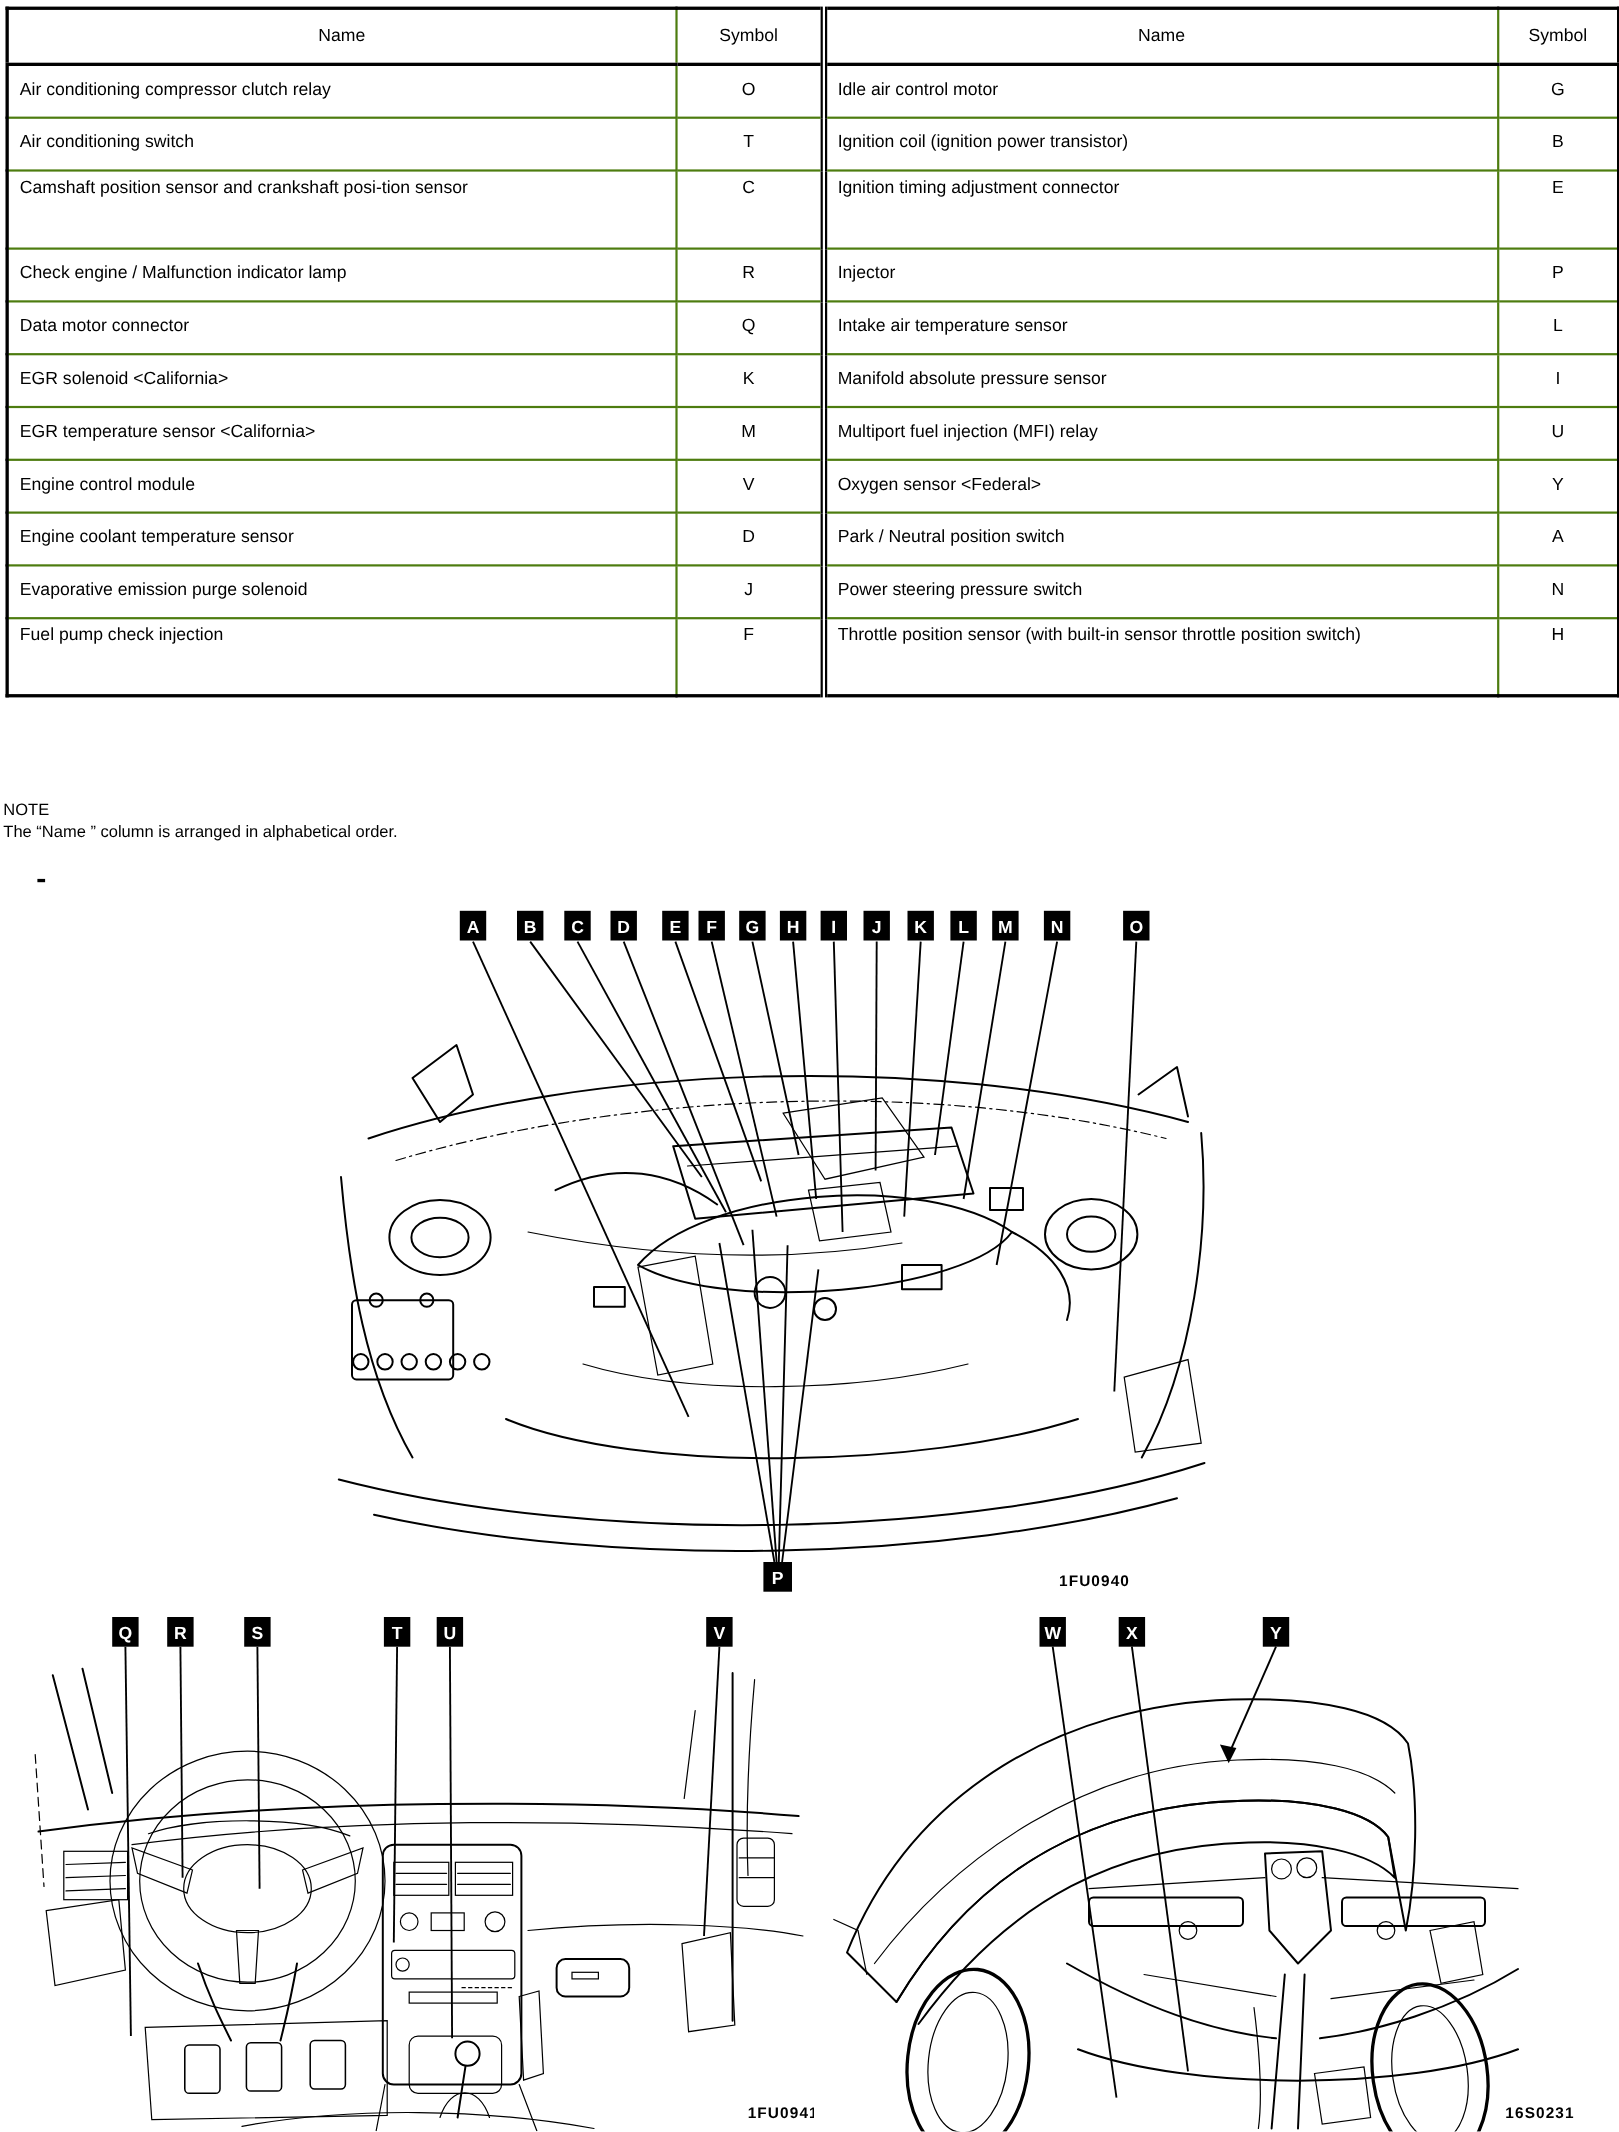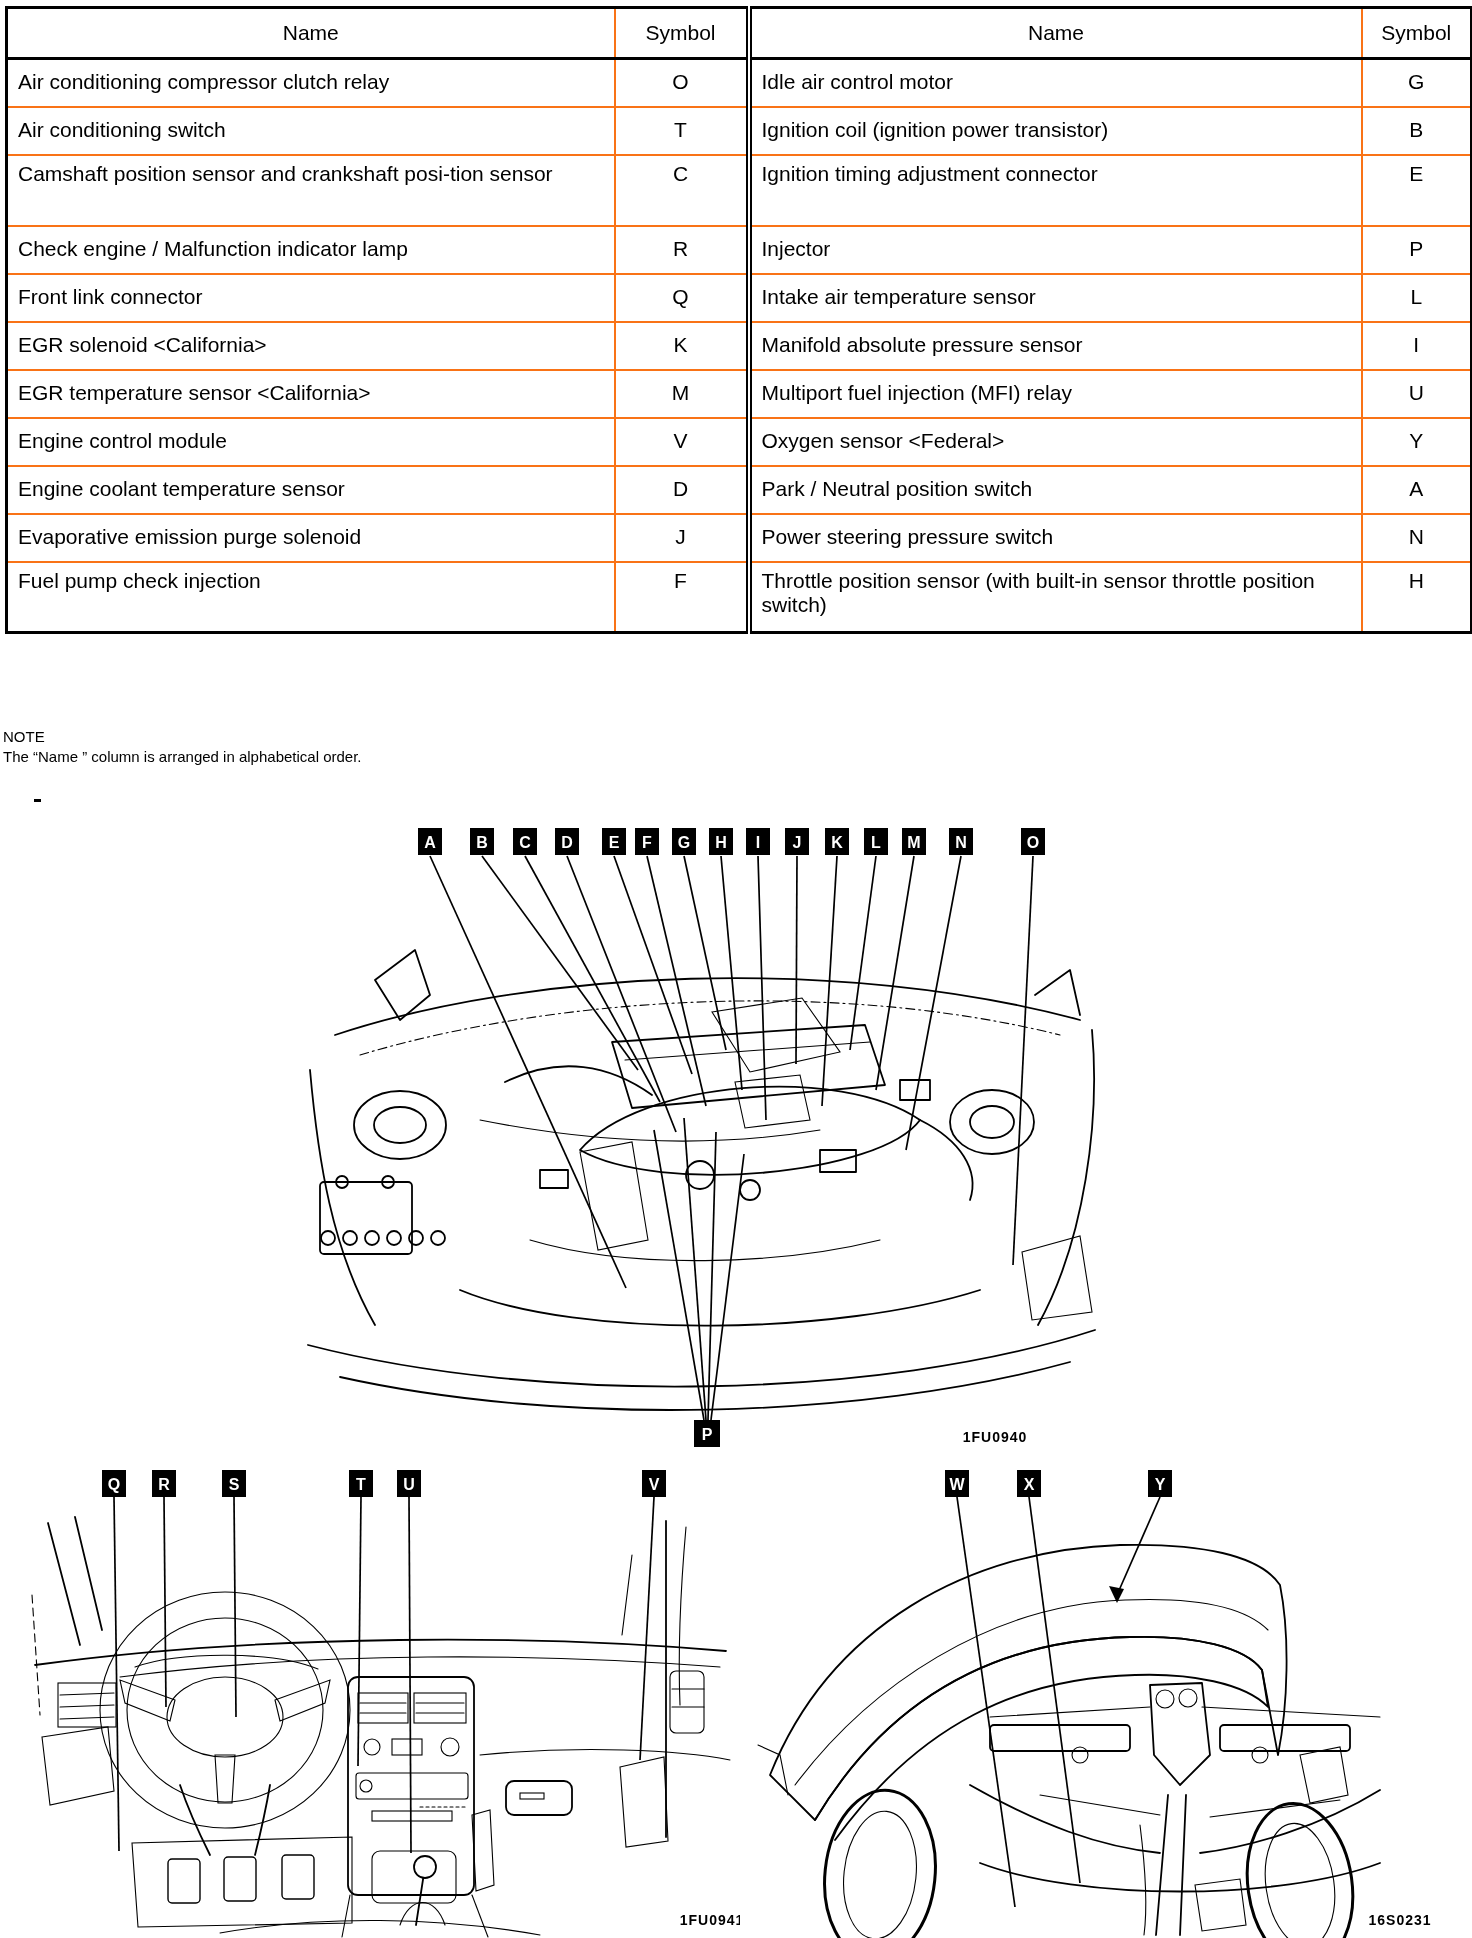--- a/index.html
+++ b/index.html
@@ -1,21 +1,21 @@
 <!DOCTYPE html>
 <html><head>
 <meta charset="utf-8">
 <style>
   html,body{margin:0;padding:0;background:#fff;}
   #page{position:relative;width:1472px;height:1938px;background:#ffffff;overflow:hidden;
         font-family:"Liberation Sans",sans-serif;color:#000;}
   
   table.loc{position:absolute;left:5px;top:6px;width:1465px;border-collapse:collapse;
             table-layout:fixed;border:3px solid #000;}
-  table.loc th,table.loc td{border:2px solid #f97316;font-size:21px;line-height:1.18;
+  table.loc th,table.loc td{border:2px solid #4d7c0f;font-size:16px;line-height:1.18;
             padding:2px 10px;vertical-align:middle;overflow:hidden;}
   table.loc th{font-weight:normal;text-align:center;height:44px;border-bottom:3px solid #000;}
   table.loc td.nm{text-align:left;}
   table.loc td.sy{text-align:center;padding:2px 2px;}
   table.loc td.div{border-left:6px double #000;}
   table.loc th.div{border-left:6px double #000;}
   table.loc tr.r{height:48px;}
   table.loc tr.tall{height:71px;padding-left:20px;}
   table.loc tr.tall td{vertical-align:top;padding-top:6px;}
   
@@ -71,21 +71,21 @@
       <td class="nm div">Ignition timing adjustment connector</td>
       <td class="sy">E</td>
     </tr>
     <tr class="r">
       <td class="nm">Check engine / Malfunction indicator lamp</td>
       <td class="sy">R</td>
       <td class="nm div">Injector</td>
       <td class="sy">P</td>
     </tr>
     <tr class="r">
-      <td class="nm">Front link connector</td>
+      <td class="nm">Data motor connector</td>
       <td class="sy">Q</td>
       <td class="nm div">Intake air temperature sensor</td>
       <td class="sy">L</td>
     </tr>
     <tr class="r">
       <td class="nm">EGR solenoid &lt;California&gt;</td>
       <td class="sy">K</td>
       <td class="nm div">Manifold absolute pressure sensor</td>
       <td class="sy">I</td>
     </tr>

